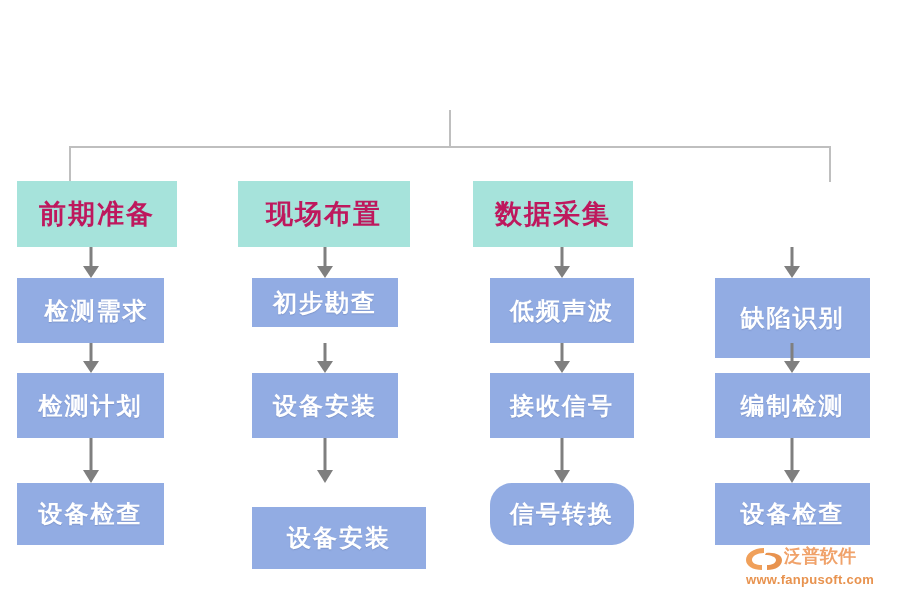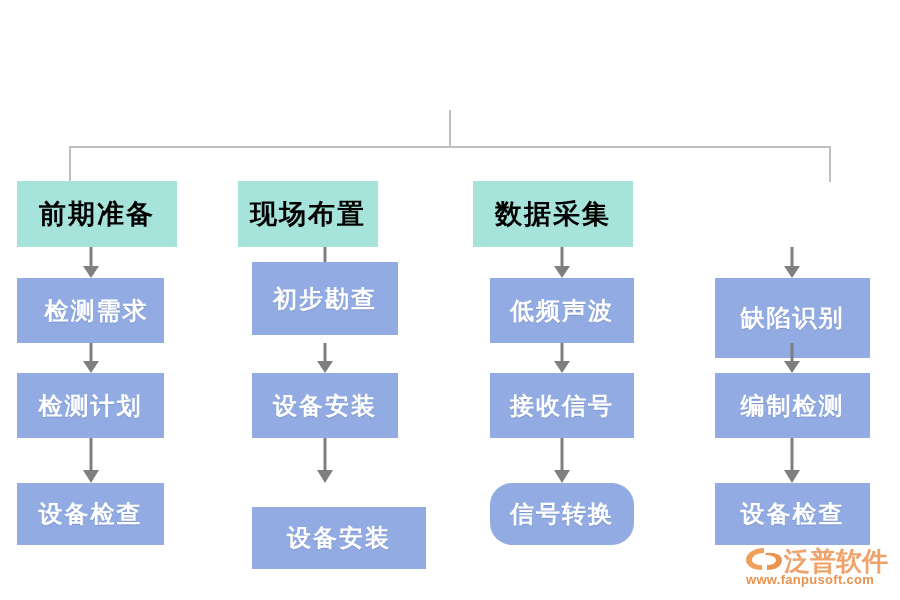--- a/index.html
+++ b/index.html
@@ -32,21 +32,21 @@
   
   .tree { position:absolute; left:0; top:110px; width:900px; height:75px; }
 
   .header-box {
     position:absolute;
     height:66px;
     background:#A6E3DB;
     display:flex;
     align-items:center;
     justify-content:center;
-    color:#000000;
+    color:#be185d;
     font-size:27px;
     font-weight:700;
     letter-spacing:2px;
     white-space:nowrap;
     font-family:"Liberation Serif","DejaVu Serif",serif;
   }
 
   .step-box {
     position:absolute;
     background:#92ACE3;
@@ -61,21 +61,21 @@
     font-family:"Liberation Serif","DejaVu Serif",serif;
     text-shadow:0 1px 1px rgba(90,110,160,0.35);
   }
 
   .arrow { position:absolute; }
 
   
   .logo { position:absolute; right:10px; bottom:6px; width:150px; height:48px; }
   .logo-wordmark {
     position:absolute; left:44px; top:-2px;
-    font-size:26px; font-weight:700; letter-spacing:0px;
+    font-size:18px; font-weight:700; letter-spacing:0px;
     color:#F0A26A;
     font-family:"Liberation Sans","DejaVu Sans",sans-serif;
     white-space:nowrap;
   }
   .logo-url {
     position:absolute; left:6px; top:26px;
     font-size:13px; font-weight:700; letter-spacing:0.3px;
     color:#E8934F;
     font-family:"Liberation Sans","DejaVu Sans",sans-serif;
     white-space:nowrap;
@@ -113,28 +113,28 @@
 
   <div class="step-box" style="left:17px; top:373px; width:147px; height:65px;">检测计划</div>
 
   <svg class="arrow" style="left:77px; top:438px;" width="28" height="46" viewBox="0 0 28 46">
     <line x1="14" y1="0" x2="14" y2="35" stroke="#7F7F7F" stroke-width="3"></line>
     <polygon points="14,45 6,32 22,32" fill="#7F7F7F"></polygon>
   </svg>
 
   <div class="step-box" style="left:17px; top:483px; width:147px; height:62px;">设备检查</div>
 
-  <div class="header-box" style="left:238px; top:181px; width:140px;">现场布置</div>
+  <div class="header-box" style="left:238px; top:181px; width:172px;">现场布置</div>
 
   <svg class="arrow" style="left:311px; top:247px;" width="28" height="32" viewBox="0 0 28 32">
     <line x1="14" y1="0" x2="14" y2="22" stroke="#7F7F7F" stroke-width="3"></line>
     <polygon points="14,31 6,19 22,19" fill="#7F7F7F"></polygon>
   </svg>
 
-  <div class="step-box" style="left:252px; top:262px; width:146px; height:73px;">初步勘查</div>
+  <div class="step-box" style="left:252px; top:278px; width:146px; height:49px;">初步勘查</div>
 
   <svg class="arrow" style="left:311px; top:343px;" width="28" height="31" viewBox="0 0 28 31">
     <line x1="14" y1="0" x2="14" y2="21" stroke="#7F7F7F" stroke-width="3"></line>
     <polygon points="14,30 6,18 22,18" fill="#7F7F7F"></polygon>
   </svg>
 
   <div class="step-box" style="left:252px; top:373px; width:146px; height:65px;">设备安装</div>
 
   <svg class="arrow" style="left:311px; top:438px;" width="28" height="46" viewBox="0 0 28 46">
     <line x1="14" y1="0" x2="14" y2="35" stroke="#7F7F7F" stroke-width="3"></line>

